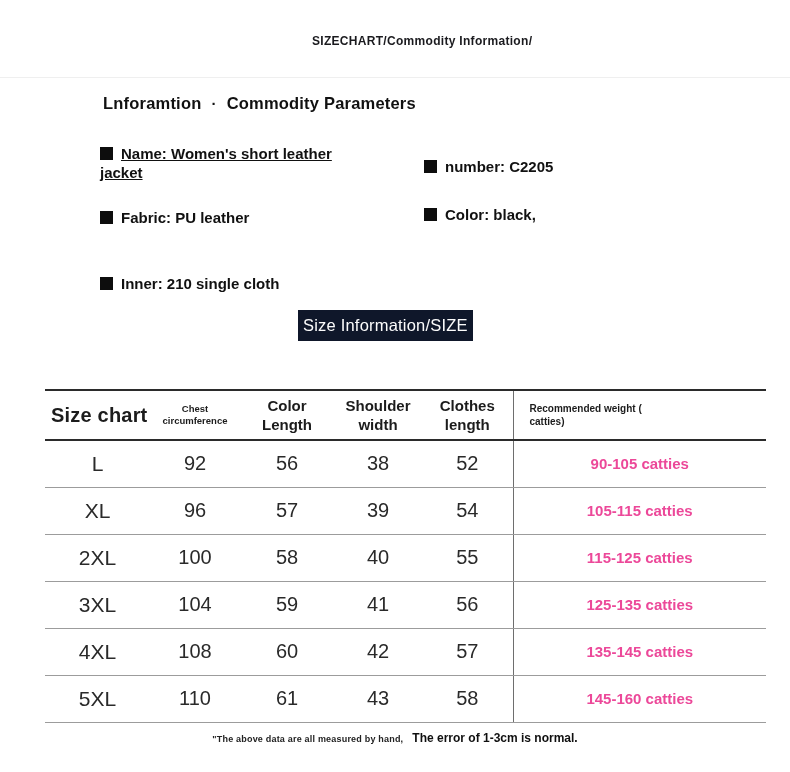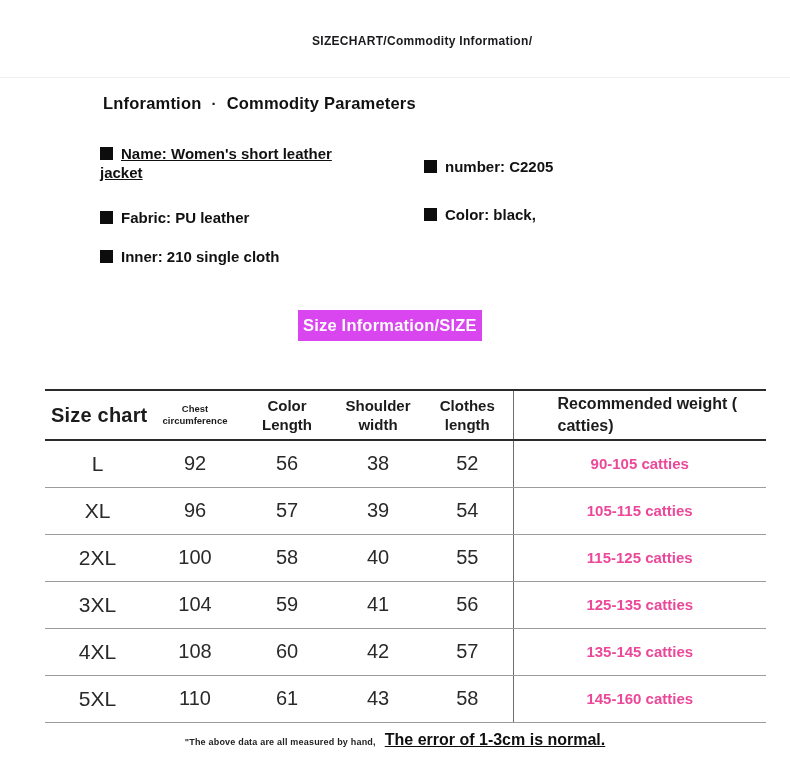--- a/index.html
+++ b/index.html
@@ -32,65 +32,65 @@
     position: absolute;
     font-size: 15px; font-weight: bold; color: #111;
     line-height: 19px;
   }
   .param-item .sq {
     display: inline-block; width: 13px; height: 13px;
     background: #0d0d0d; margin-right: 8px; vertical-align: -1px;
   }
   .p-name   { left: 100px; top: 144px; width: 262px; text-decoration: underline; }
   .p-fabric { left: 100px; top: 208px; }
-  .p-inner  { left: 100px; top: 247px; }
+  .p-inner  { left: 100px; top: 274px; }
   .p-number { left: 424px; top: 157px; }
   .p-color  { left: 424px; top: 205px; }
 
   .size-banner {
     position: absolute; left: 298px; top: 310px; height: 31px;
-    background: #d946ef; color: #fcfcfc;
-    font-size: 16.5px; font-weight: bold; letter-spacing: 0.2px;
+    background: #0f172a; color: #fcfcfc;
+    font-size: 16.5px; font-weight: normal; letter-spacing: 0.2px;
     display: flex; align-items: center; padding: 0 5px;
   }
 
   .size-table {
     position: absolute; left: 45px; top: 389px;
     border-collapse: collapse; table-layout: fixed;
     width: 721px;
   }
   .size-table col.c-size     { width: 105px; }
   .size-table col.c-chest    { width: 90px; }
   .size-table col.c-sleeve   { width: 94px; }
   .size-table col.c-shoulder { width: 88px; }
   .size-table col.c-clothes  { width: 91px; }
   .size-table col.c-weight   { width: 253px; }
 
   .size-table thead tr { border-top: 2px solid #2b2b2b; border-bottom: 2px solid #2b2b2b; }
   .size-table thead th { height: 50px; vertical-align: middle; text-align: center; font-weight: bold; }
   .size-table th.h-size { text-align: left; padding-left: 6px; font-size: 20px; letter-spacing: 0.2px; }
   .size-table th.h-chest { font-size: 9.5px; line-height: 1.25; }
   .size-table th.h-mid { font-size: 15px; line-height: 1.3; }
-  .size-table th.h-weight { text-align: left; padding-left: 44px; font-size: 16px; line-height: 1.35; }
+  .size-table th.h-weight { text-align: left; padding-left: 16px; font-size: 10px; line-height: 1.35; }
   .size-table .vline { border-right: 1px solid #6e6e6e; }
 
   .size-table tbody td {
     height: 47px; text-align: center; vertical-align: middle;
     border-bottom: 1px solid #9c9c9c;
     font-size: 20px; font-weight: normal; color: #2a2a2a;
   }
   .size-table tbody td.d-size { font-size: 21px; }
   .size-table tbody td.d-weight { font-size: 15px; font-weight: bold; color: #ec4899; }
 
   .footnote {
     position: absolute; left: 0; top: 731px; width: 790px;
     display: flex; justify-content: center; align-items: baseline; gap: 9px;
   }
   .footnote .fn-small { font-size: 9px; font-weight: bold; color: #222; letter-spacing: 0.2px; }
-  .footnote .fn-large { font-size: 16px; font-weight: bold; color: #0f0f0f; text-decoration: underline; }
+  .footnote .fn-large { font-size: 12px; font-weight: bold; color: #0f0f0f; }
 </style>
 </head>
 <body>
 
 <div class="page-title">SIZECHART/Commodity Information/</div>
 <div class="title-divider"></div>
 
 <div class="section-header">
   <span>Lnforamtion</span><span class="dot">·</span><span>Commodity Parameters</span>
 </div>

